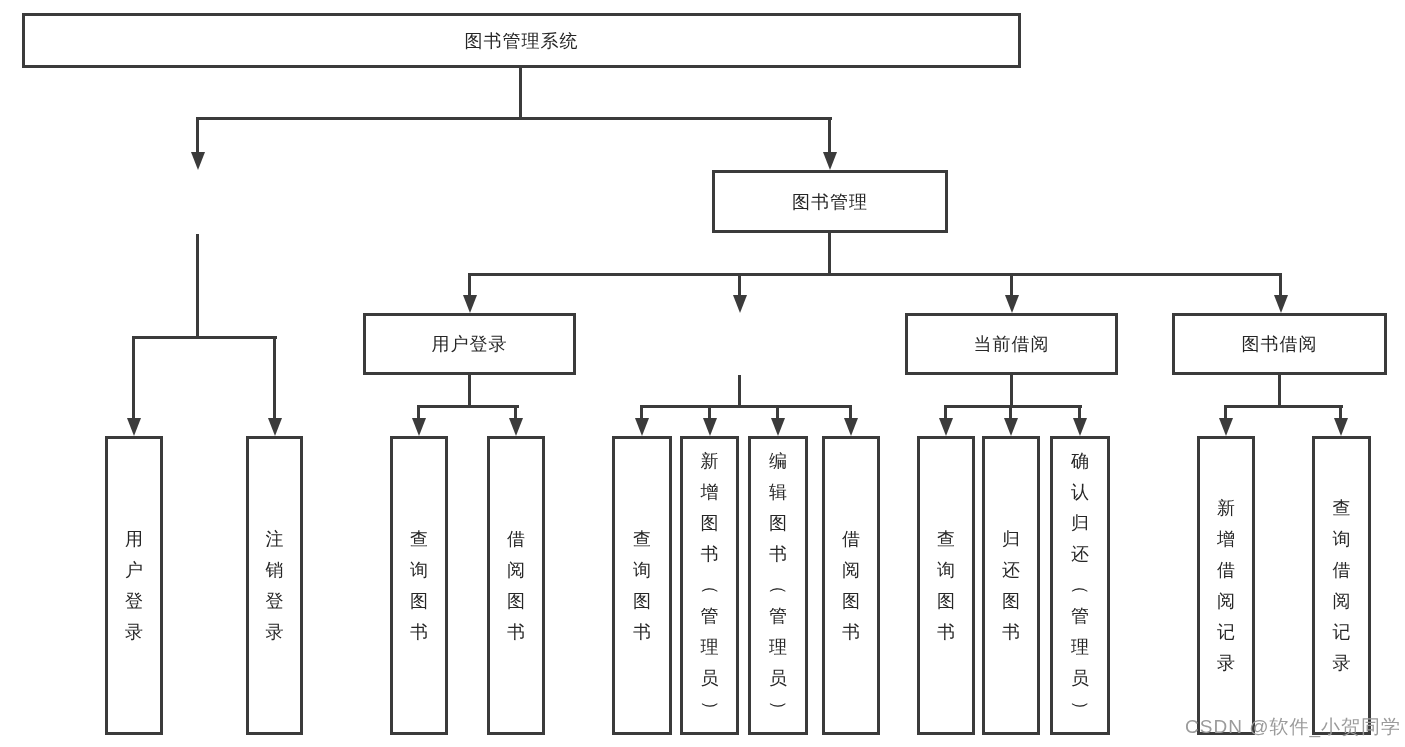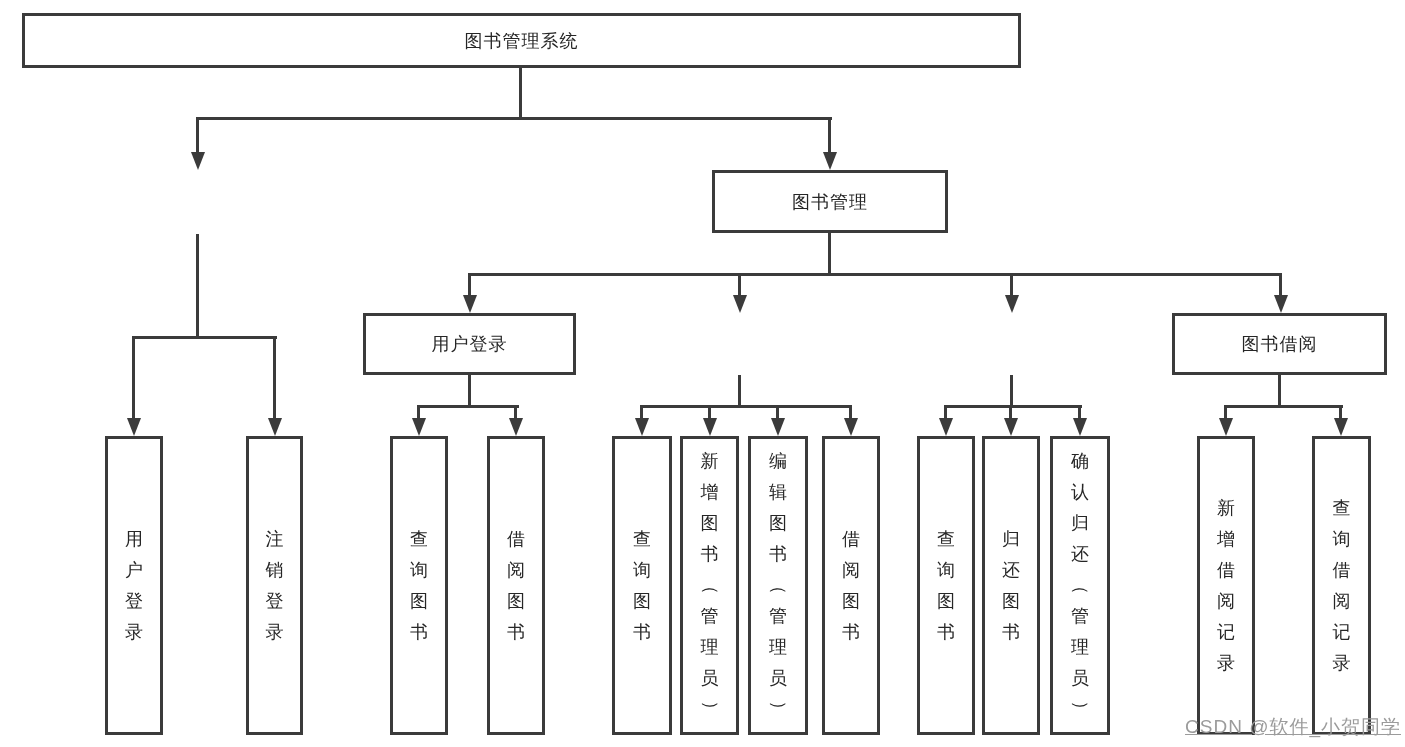--- a/index.html
+++ b/index.html
@@ -60,21 +60,20 @@
     z-index:1;
   }
   .watermark{
     position:absolute;
     right:4px;top:714px;
     font-size:19px;
     color:var(--watermark);
     letter-spacing:1px;
     z-index:3;
     white-space:nowrap;
-    text-decoration:underline;
   }
 </style>
 </head>
 <body>
 
 <div class="canvas">
 
   <div class="node" style="left:22px;top:13px;width:999px;height:55px;">
     <span class="hlabel">图书管理系统</span>
   </div>
@@ -104,20 +103,23 @@
   <div class="vl" style="left:738px;top:273px;height:23px;"></div>
   <div class="ar" style="left:733px;top:295px;"></div>
   <div class="vl" style="left:1010px;top:273px;height:23px;"></div>
   <div class="ar" style="left:1005px;top:295px;"></div>
   <div class="vl" style="left:1279px;top:273px;height:23px;"></div>
   <div class="ar" style="left:1274px;top:295px;"></div>
 
   <div class="node" style="left:363px;top:313px;width:213px;height:62px;">
     <span class="hlabel">用户登录</span>
   </div>
+  <div class="node" style="left:905px;top:313px;width:213px;height:62px;">
+    <span class="hlabel">当前借阅</span>
+  </div>
   <div class="node" style="left:1172px;top:313px;width:215px;height:62px;">
     <span class="hlabel">图书借阅</span>
   </div>
 
   <div class="vl" style="left:468px;top:375px;height:33px;"></div>
   <div class="hl" style="left:417px;top:405px;width:102px;"></div>
   <div class="vl" style="left:417px;top:405px;height:14px;"></div>
   <div class="ar" style="left:412px;top:418px;"></div>
   <div class="vl" style="left:514px;top:405px;height:14px;"></div>
   <div class="ar" style="left:509px;top:418px;"></div>

